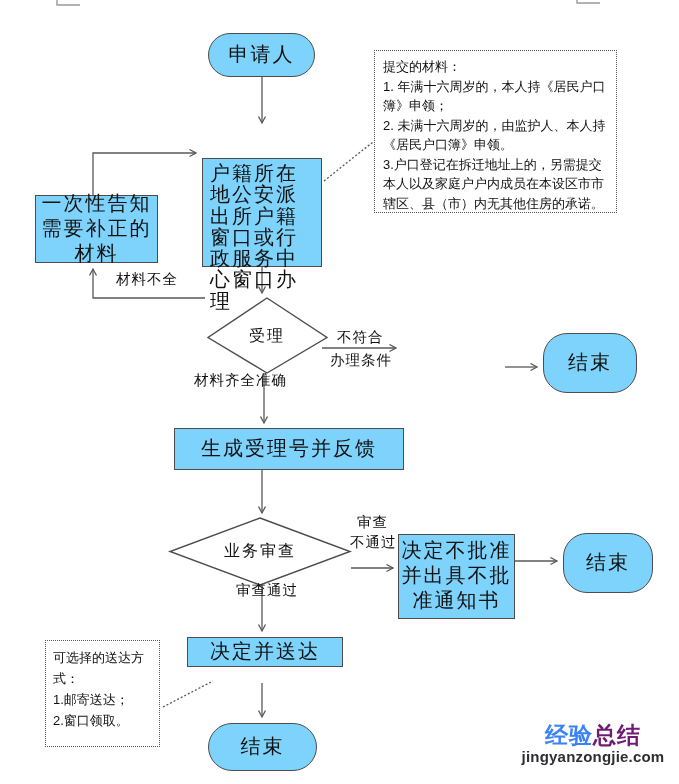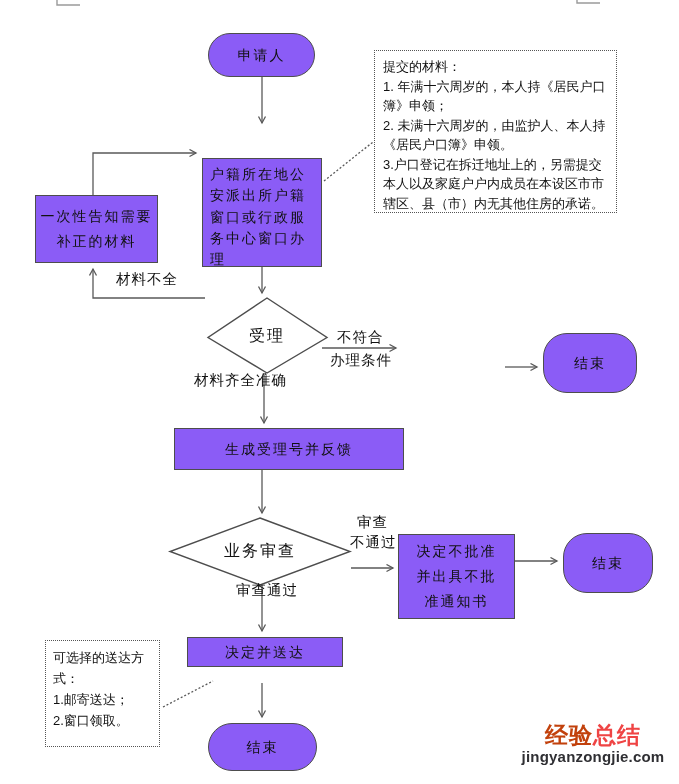--- a/index.html
+++ b/index.html
@@ -1,23 +1,23 @@
 <!DOCTYPE html>
 <html><head>
 <meta charset="utf-8">
 <style>
   html,body{margin:0;padding:0;background:#fff;}
   #canvas{
     position:relative;width:679px;height:784px;background:#ffffff;overflow:hidden;
     font-family:"Liberation Sans","DejaVu Sans",sans-serif;color:#111;
   }
   #wires{position:absolute;left:0;top:0;width:679px;height:784px;}
-  .node{position:absolute;box-sizing:border-box;background:#8b5cf6;border:1.5px solid #4d4d4d;
+  .node{position:absolute;box-sizing:border-box;background:#7dd3fc;border:1.5px solid #4d4d4d;
         display:flex;align-items:center;justify-content:center;text-align:center;
-        font-size:14px;letter-spacing:2px;line-height:23px;}
+        font-size:20px;letter-spacing:2px;line-height:23px;font-family:Liberation Mono, monospace;}
   .terminator{border-radius:24px;}
   .multiline{white-space:pre-line;}
   .lefttext{justify-content:center;align-items:flex-start;text-align:left;
         padding:5px 2px 0 7px;line-height:21.3px;margin-top:30px;}
   .dlabel{position:absolute;font-size:16px;letter-spacing:2px;text-align:center;
         pointer-events:none;background:transparent;}
   .edge-label{position:absolute;font-size:14.5px;letter-spacing:1px;white-space:nowrap;}
   .note{position:absolute;box-sizing:border-box;border:1px dotted #555;background:#fff;
         font-size:13px;line-height:19.5px;padding:6px 8px 4px 8px;}
   .note .nline{display:block;}
@@ -120,18 +120,18 @@
   </div>
 
   <div class="note" id="delivery-note" style="left:45px;top:640px;width:115px;height:107px;">
     <span class="nline">可选择的送达方式：</span>
     <span class="nline">1.邮寄送达；</span>
     <span class="nline">2.窗口领取。</span>
   </div>
 
   <div id="watermark">
     <div id="wm-brand">
-      <span style="color:#c2410c;">经验</span><span style="color:#ef4444;">总结</span>
+      <span style="color:#3b82f6;">经验</span><span style="color:#701a75;">总结</span>
     </div>
     <div id="wm-domain">jingyanzongjie.com</div>
   </div>
 
 </div>
 
 </body></html>

